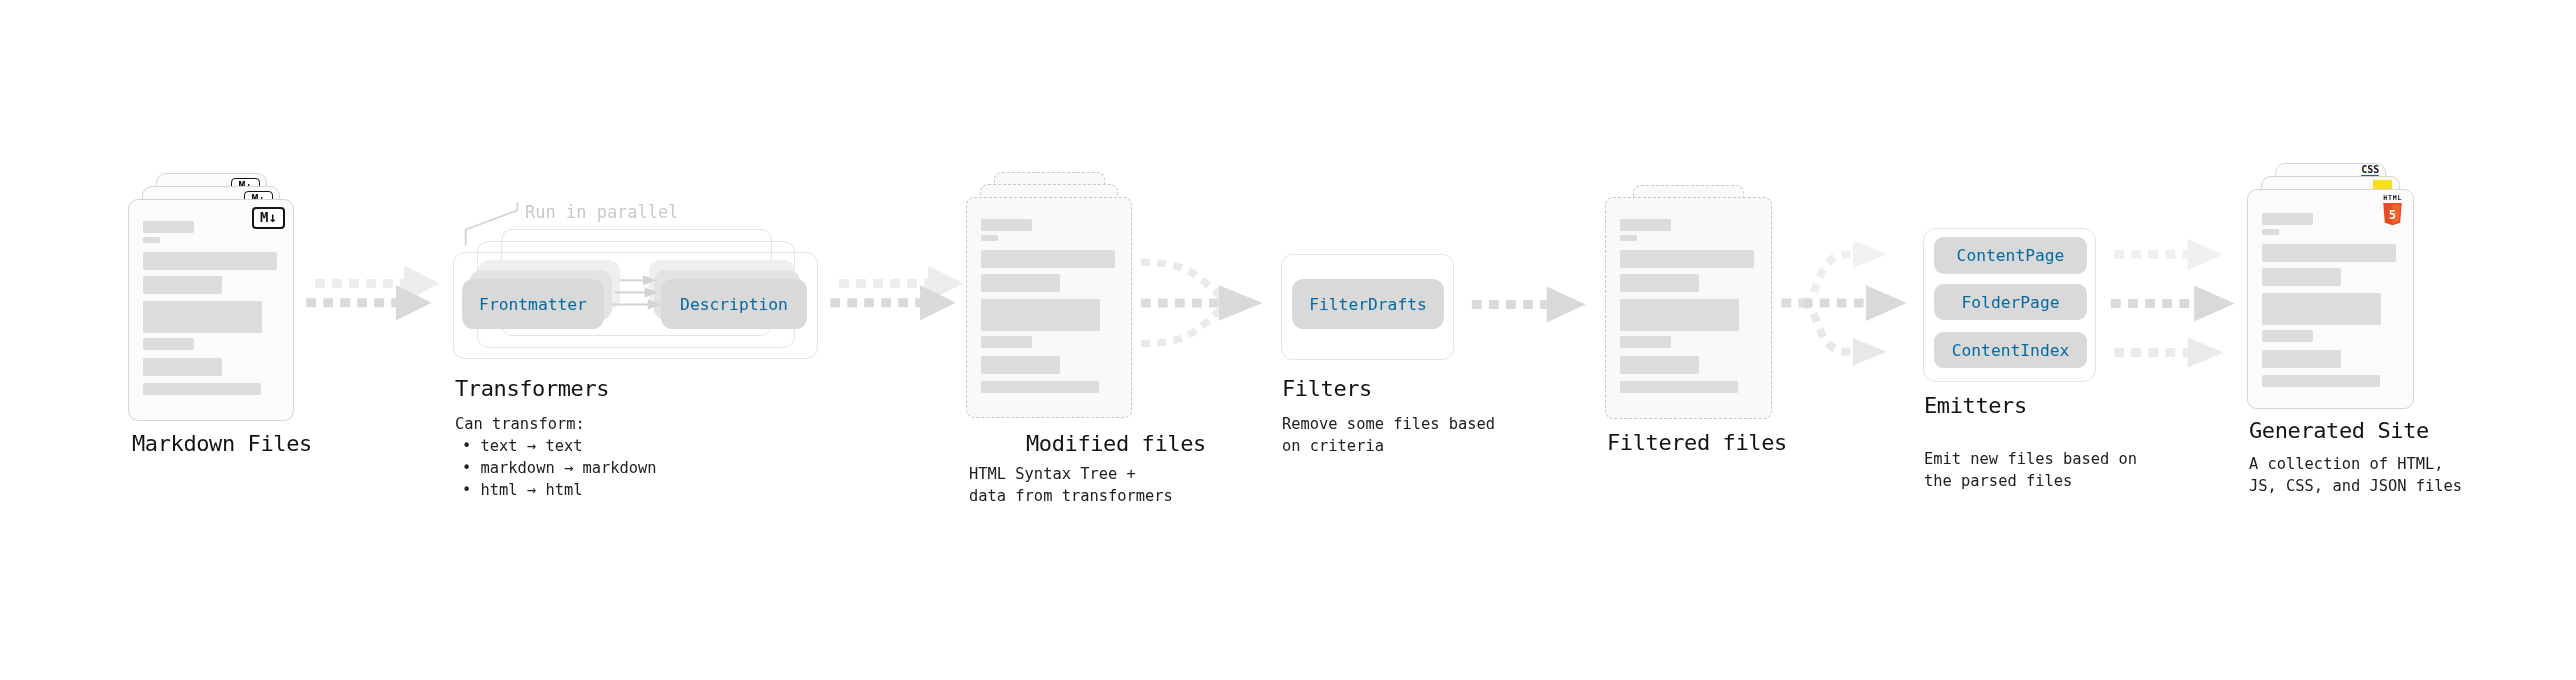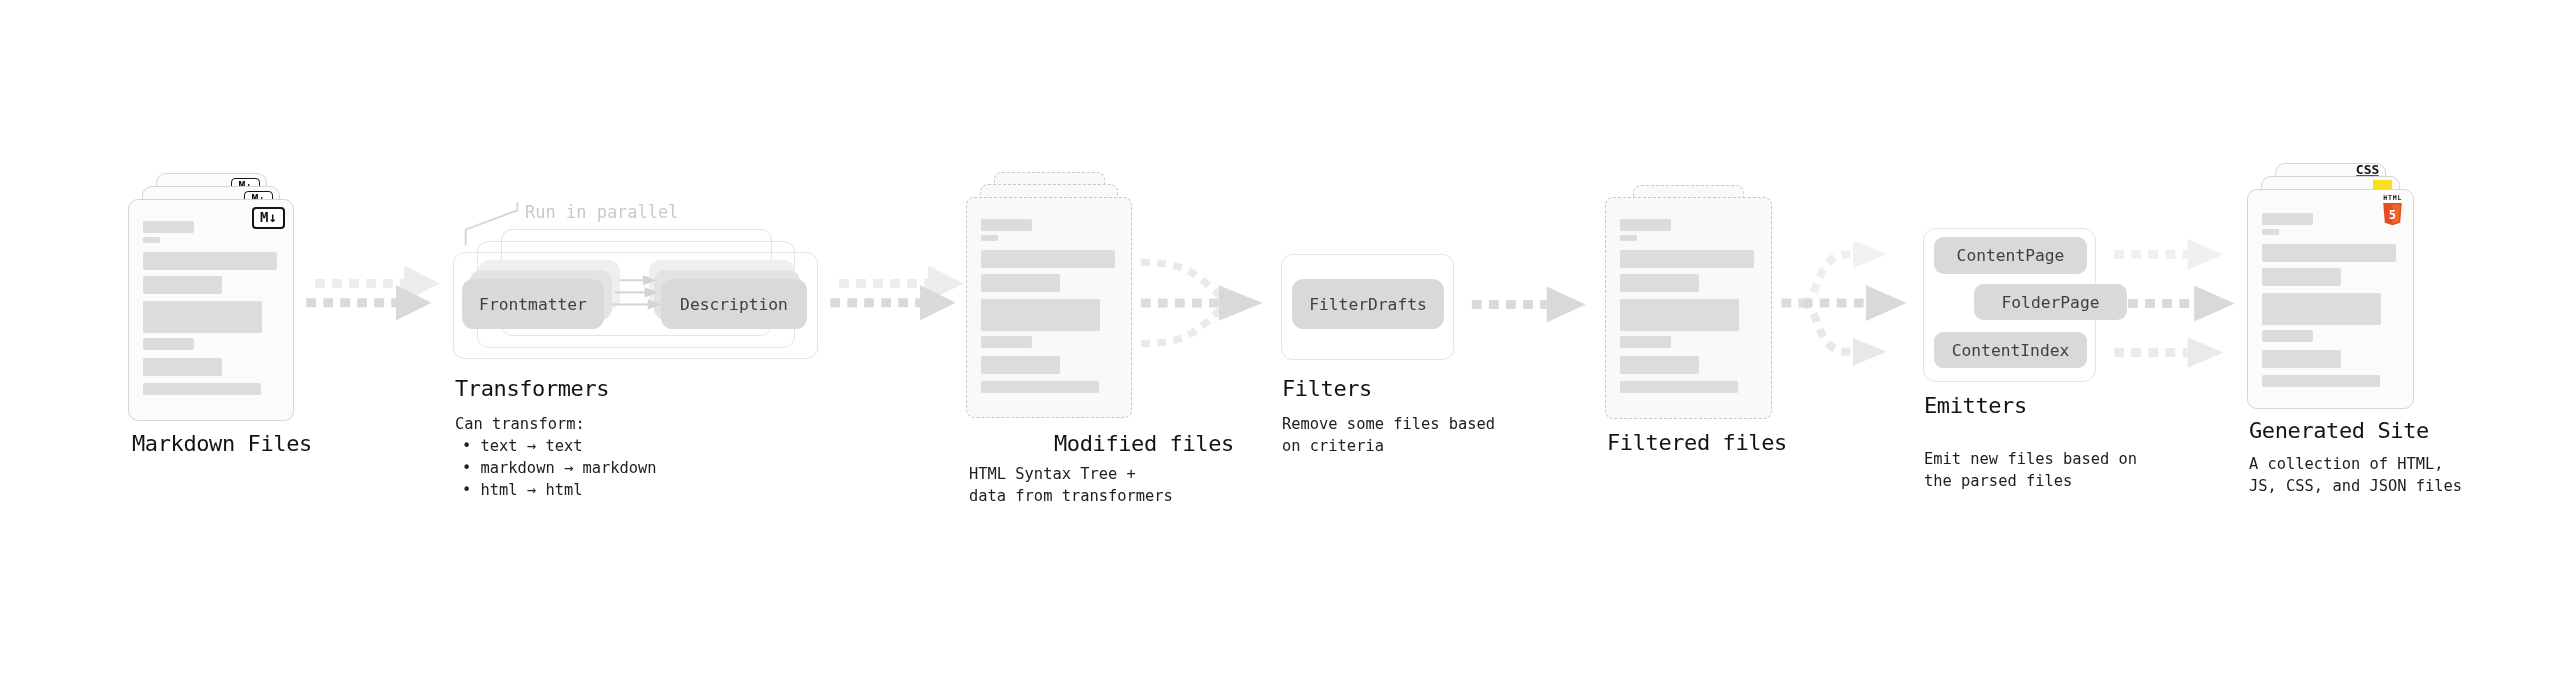--- a/index.html
+++ b/index.html
@@ -23,29 +23,29 @@
   .b8{width:118px;height:12.2px;margin-top:6.5px;}
   
   .md-badge{position:absolute;border:2.4px solid #141414;border-radius:4.1px;background:#fff;color:#111;
     font-weight:bold;text-align:center;box-sizing:border-box;}
   .md-badge.front{top:6.5px;right:8.1px;width:33px;height:22px;font-size:14px;line-height:17px;}
   .md-badge.back{top:4.1px;right:6.5px;width:28.4px;height:18.7px;font-size:11.4px;line-height:14.6px;border-width:1.6px;}
   
   .panel{position:absolute;border:1.6px solid #e4e4e4;border-radius:11.4px;box-sizing:border-box;background:transparent;}
   .panel.filled{background:#fff;}
   .gbox{position:absolute;background:#d9d9d9;border-radius:11.4px;display:flex;align-items:center;justify-content:center;
-    font-size:16.3px;color:#404040;box-sizing:border-box;white-space:nowrap;}
+    font-size:16.3px;color:#0369a1;box-sizing:border-box;white-space:nowrap;}
   .gbox.g1{background:#e3e3e3;}
   .gbox.g2{background:#efefef;}
   
   .heading{position:absolute;font-size:22px;color:#131313;white-space:nowrap;letter-spacing:-0.4px;}
   .body-text{position:absolute;font-size:15.4px;line-height:22px;color:#202020;white-space:nowrap;}
   .note{position:absolute;font-size:17px;color:#c9c9c9;white-space:nowrap;}
   
-  .css-badge{position:absolute;top:2.4px;right:5.7px;text-align:center;font-size:13px;font-weight:bold;color:#111;line-height:8.1px;}
+  .css-badge{position:absolute;top:2.4px;right:5.7px;text-align:center;font-size:10px;font-weight:bold;color:#111;line-height:8.1px;}
   .css-badge .bluebar{display:block;height:3.3px;background:#264de4;margin-top:0.8px;border-radius:0.8px;}
   .js-badge{position:absolute;top:3.3px;right:7.3px;width:18.7px;height:10.6px;background:#f7df1e;}
   .html5{position:absolute;top:4.1px;right:9.8px;width:21px;text-align:center;margin-left:48px;}
   .html5 .word{font-size:6.5px;font-weight:bold;letter-spacing:0.8px;color:#111;line-height:8.1px;}
 </style>
 </head>
 <body>
 
 <div id="stage">
 
@@ -132,21 +132,21 @@
       <i class="b b1"></i>
         <i class="b b2"></i>
         <i class="b b3"></i>
         <i class="b b4"></i>
         <i class="b b5"></i>
         <i class="b b6"></i>
         <i class="b b7"></i>
         <i class="b b8"></i>
     </div>
   </div>
-  <div class="heading" style="left:1015px;top:431px;padding-left:39px;">Modified files</div>
+  <div class="heading" style="left:987px;top:431px;padding-left:39px;">Modified files</div>
   <div class="body-text" style="left:969px;top:463px;">
     <div>HTML Syntax Tree +</div>
     <div>data from transformers</div>
   </div>
 
   <svg class="abs" style="left:1136px;top:250px;" width="138" height="106" viewBox="0 0 170 130">
     <path d="M6,15 C55,15 70,24 103,56" fill="none" stroke="#eaeaea" stroke-width="9" stroke-dasharray="11 9"></path>
     <path d="M6,115 C55,115 70,106 103,74" fill="none" stroke="#eaeaea" stroke-width="9" stroke-dasharray="11 9"></path>
     <line x1="6" y1="65" x2="102" y2="65" stroke="#dcdcdc" stroke-width="11" stroke-dasharray="12 9"></line>
     <polygon points="102,43 102,87 156,65" fill="#d9d9d9"></polygon>
@@ -189,21 +189,21 @@
     <path d="M30,80 C50,80 46,140 84,140 L92,140" fill="none" stroke="#e8e8e8" stroke-width="10" stroke-dasharray="11 9"></path>
     <polygon points="92,123 92,157 134,140" fill="#e8e8e8"></polygon>
     <line x1="30" y1="80" x2="108" y2="80" stroke="#d9d9d9" stroke-width="11" stroke-dasharray="12 9"></line>
     <polygon points="108,58 108,102 158,80" fill="#d9d9d9"></polygon>
   </svg>
 
   <div class="panel filled" style="left:1923px;top:228px;width:173px;height:154px;border-radius:13px;"></div>
   <div class="gbox" style="left:1934px;top:237px;width:153px;height:37px;border-radius:9.8px;">
     <span>ContentPage</span>
   </div>
-  <div class="gbox" style="left:1934px;top:284px;width:153px;height:36px;border-radius:9.8px;margin-left:40px;">
+  <div class="gbox" style="left:1934px;top:284px;width:153px;height:36px;border-radius:9.8px;">
     <span>FolderPage</span>
   </div>
   <div class="gbox" style="left:1934px;top:332px;width:153px;height:36px;border-radius:9px;">
     <span>ContentIndex</span>
   </div>
   <div class="heading" style="left:1924px;top:393px;">Emitters</div>
   <div class="body-text" style="left:1924px;top:448px;">
     <div>Emit new files based on</div>
     <div>the parsed files</div>
   </div>

